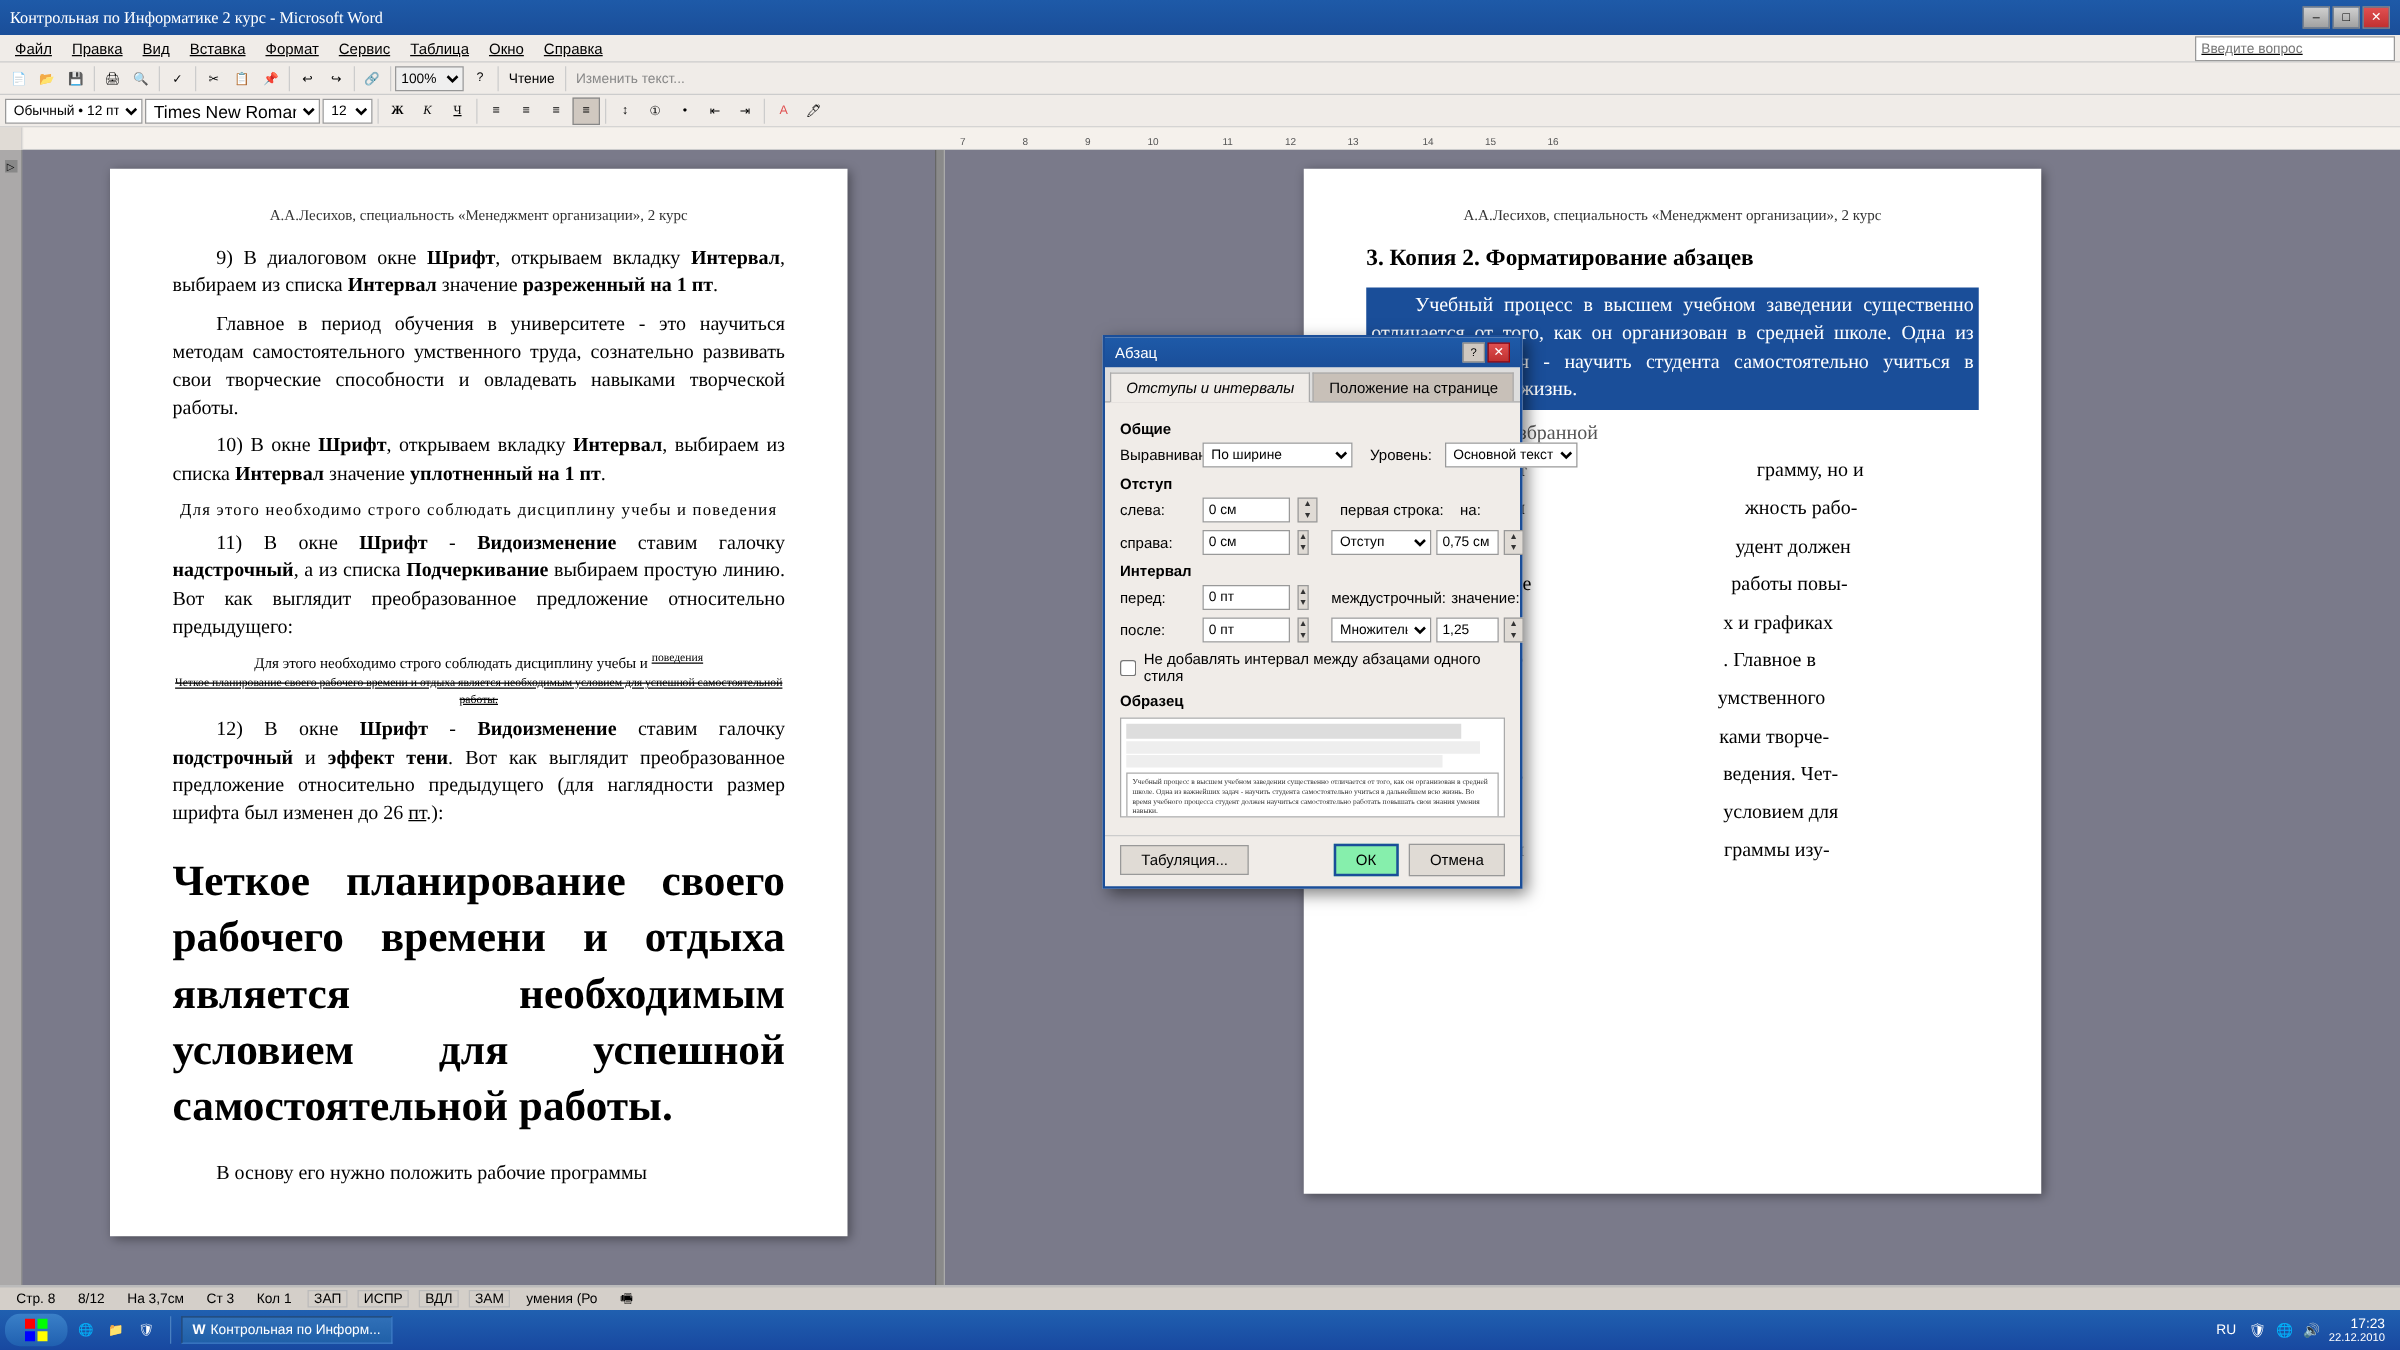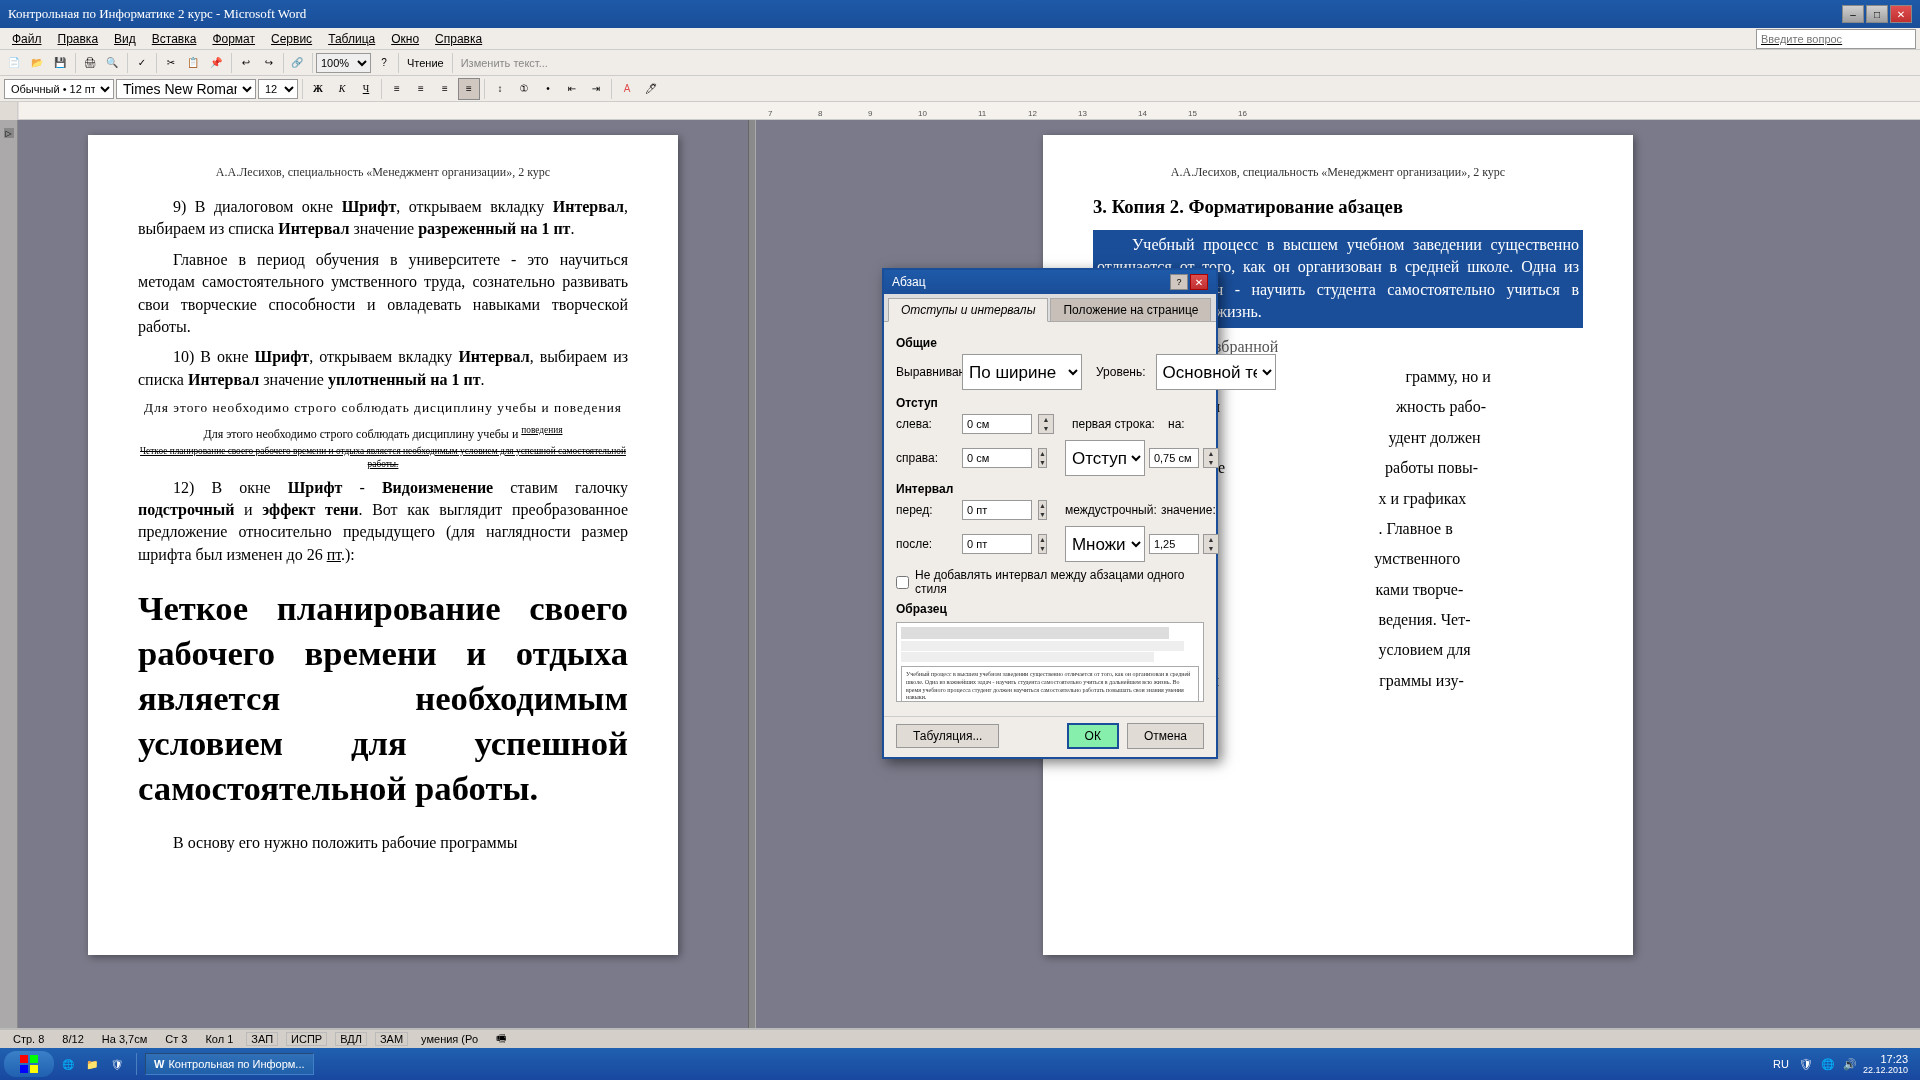--- a/index.html
+++ b/index.html
@@ -340,24 +340,24 @@
     }
     .spinner-up, .spinner-down {
       flex: 1;
       display: flex;
       align-items: center;
       justify-content: center;
       font-size: 7px;
       color: #333;
     }
     .dialog-select {
-      height: 36px;
+      height: 20px;
       border: 1px solid #999;
       background: white;
-      font-size: 17px;
+      font-size: 11px;
       padding: 0 2px;
     }
     .align-select { width: 120px; }
     .level-select { width: 120px; }
     .indent-select { width: 80px; }
     .spacing-select { width: 80px; }
     .interval-input { width: 50px; }
     .dialog-checkbox-row {
       display: flex;
       align-items: center;
@@ -637,20 +637,23 @@
       </p>
 
       <p class="doc-para">
         10) В  окне <span class="bold">Шрифт</span>, открываем вкладку <span class="bold">Интервал</span>, выбираем из списка <span class="bold">Интервал</span> значение <span class="bold">уплотненный на 1 пт</span>.
       </p>
 
       <p class="doc-para-center" style="font-size:10pt; letter-spacing:1px;">
         Для этого необходимо строго соблюдать дисциплину учебы и поведения
       </p>
 
+      <p class="doc-para">
+        11) В окне <span class="bold">Шрифт</span> - <span class="bold">Видоизменение</span> ставим галочку <span class="bold">надстрочный</span>, а из списка <span class="bold">Подчеркивание</span> выбираем простую линию. Вот как выглядит преобра­зованное предложение относительно предыдущего:
+      </p>
 
       <p class="doc-para-center" style="font-size:9pt;">
         Для этого необходимо строго соблюдать дисциплину учебы и
         <span style="vertical-align:super; font-size:7pt; text-decoration:underline;">поведения</span>
         <span style="font-size:7pt; text-decoration:underline line-through; display:block; margin-top:2px; font-family:'Times New Roman',serif;">Четкое планирование своего рабочего времени и отдыха является необходимым условием для успешной самостоятельной работы.</span>
       </p>
 
       <p class="doc-para">
         12) В окне  <span class="bold">Шрифт</span> - <span class="bold">Видоизменение</span> ставим галочку <span class="bold">подстрочный</span> и <span class="bold">эф­фект тени</span>. Вот как выглядит преобразованное предложение относительно пре­дыдущего (для наглядности размер шрифта был изменен до 26 <span class="underline">пт</span>.):
       </p>

